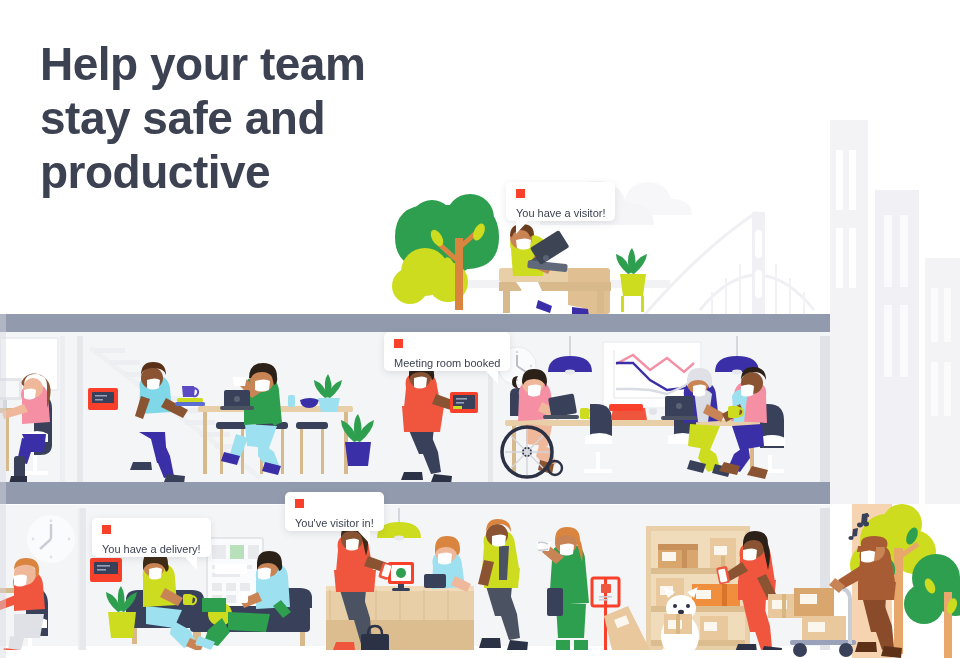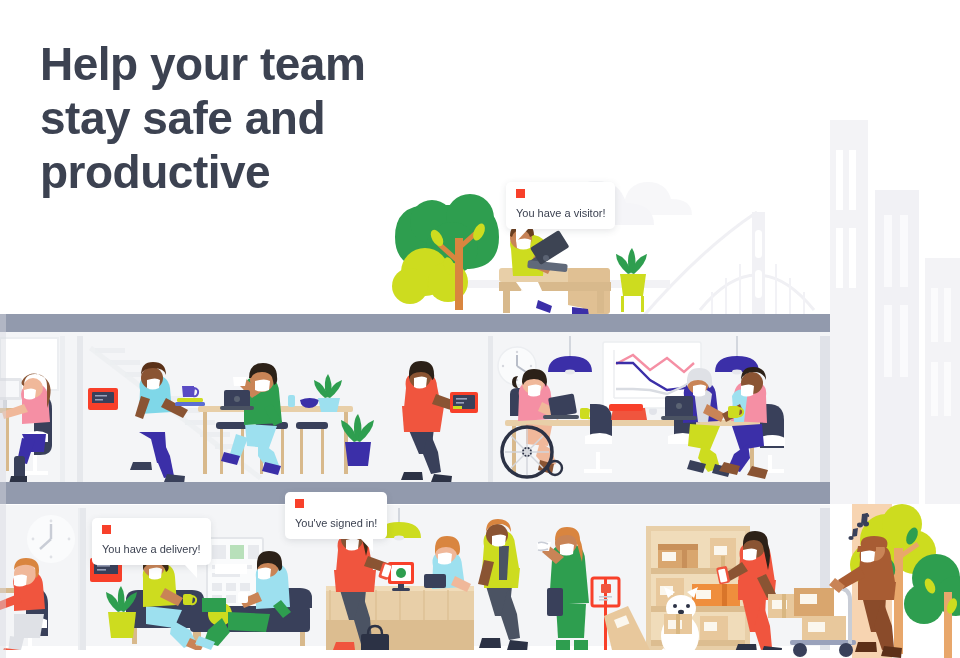--- a/index.html
+++ b/index.html
@@ -13,21 +13,21 @@
   #stage{position:absolute;inset:0;width:960px;height:658px;overflow:hidden;background:#7dd3fc;}
   #scene{position:absolute;inset:0;}
   .headline{
     position:absolute;left:40px;top:38px;width:430px;
     color:#3c4251;font-weight:700;font-size:46px;line-height:1.17;
     letter-spacing:-0.5px;white-space:pre-line;
   }
   .bubble{
     position:absolute;background:#ffffff;border-radius:5px;
     box-shadow:0 2px 7px rgba(60,66,81,.13);
-    padding:7px 10px 8px 10px;
+    padding:7px 10px 0 10px;
   }
   .bubble .dot{width:9px;height:9px;background:#f8402a;display:block;margin-bottom:5px;}
   .bubble .txt{
     font-size:11px;color:#3c4251;white-space:nowrap;line-height:1.1;
   }
   .bubble .tail{
     position:absolute;width:0;height:0;
     border-left:0 solid transparent;border-right:13px solid transparent;
     border-top:14px solid #ffffff;
   }
@@ -794,26 +794,31 @@
   <div class="headline">Help your team
 stay safe and
 productive</div>
 
   <div class="bubble" id="b-visitor">
     <span class="dot"></span>
     <span class="txt">You have a visitor!</span>
     <span class="tail"></span>
   </div>
 
+  <div class="bubble" id="b-meeting">
+    <span class="dot"></span>
+    <span class="txt">Meeting room booked</span>
+    <span class="tail"></span>
+  </div>
 
   <div class="bubble" id="b-delivery">
     <span class="dot"></span>
     <span class="txt">You have a delivery!</span>
     <span class="tail"></span>
   </div>
 
   <div class="bubble" id="b-signed">
     <span class="dot"></span>
-    <span class="txt">You've signed in!</span>
+    <span class="txt">You've visitor in!</span>
     <span class="tail"></span>
   </div>
 
 </div>
 
 </body></html>

